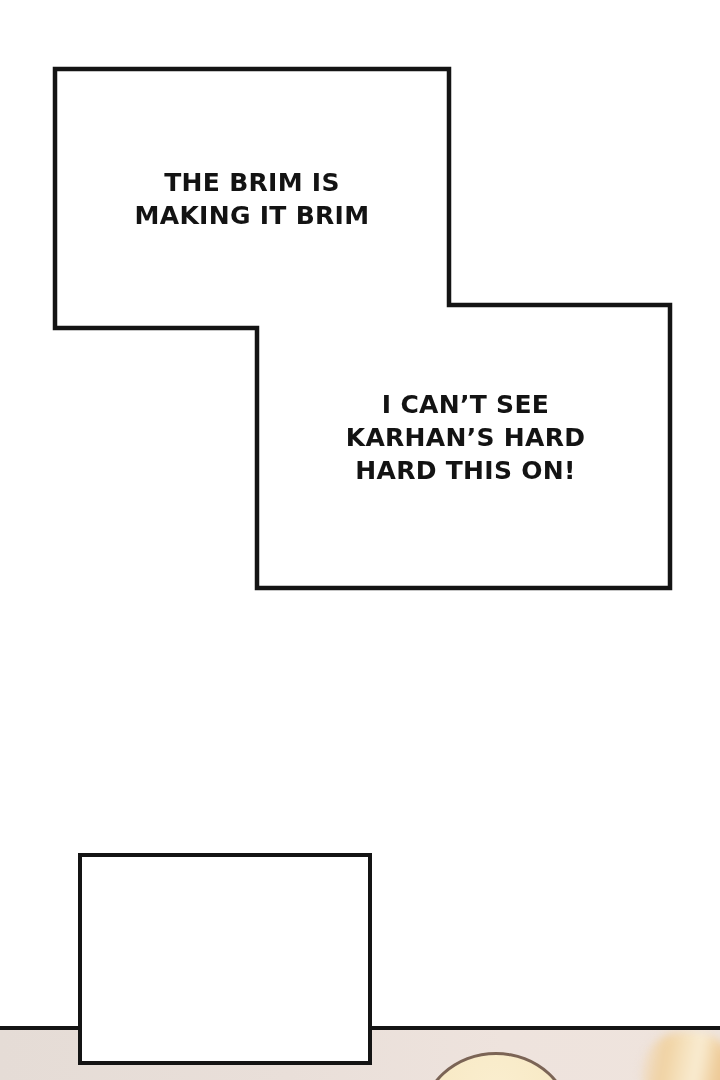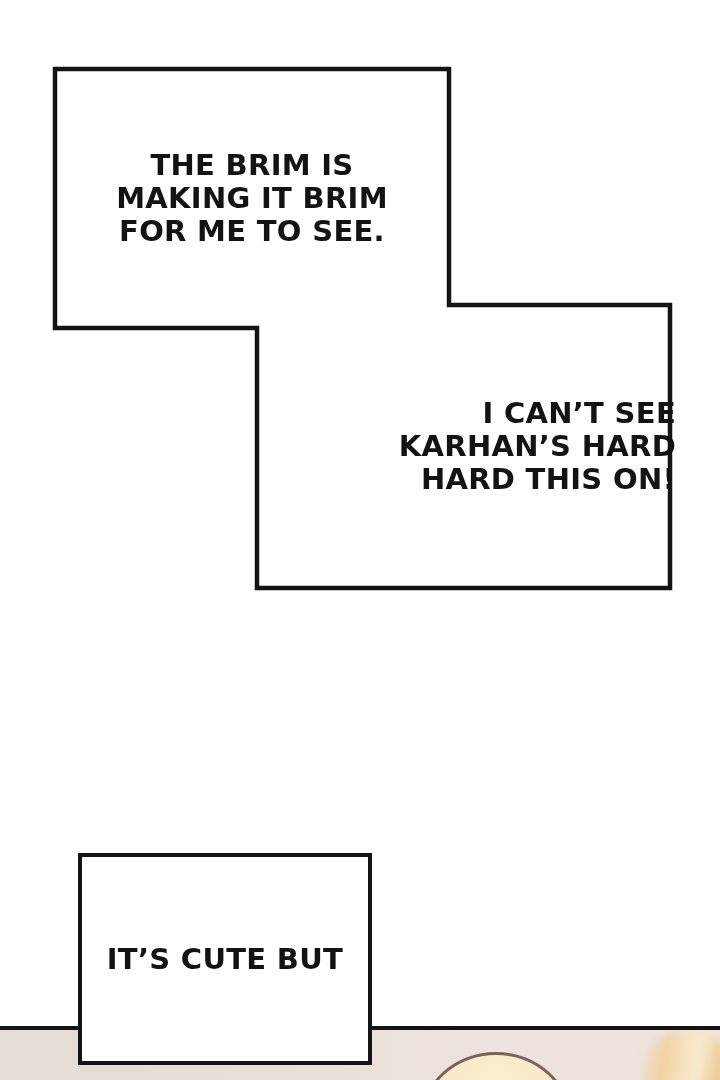--- a/index.html
+++ b/index.html
@@ -22,28 +22,28 @@
   
   .bubble-text {
     position: absolute;
     display: flex;
     flex-direction: column;
     justify-content: center;
     align-items: center;
     text-align: center;
     color: #131313;
     font-weight: bold;
-    font-size: 29px;
+    font-size: 25px;
     line-height: 33px;
     letter-spacing: 0.3px;
     z-index: 4;
   }
   .bubble-text .line { white-space: nowrap; }
   .bubble1-area { left: 53px;  top: 67px;  width: 398px; height: 263px; }
-  .bubble2-area { left: 255px; top: 303px; width: 421px; height: 287px; align-items: flex-end; }
+  .bubble2-area { left: 255px; top: 294px; width: 421px; height: 287px; }
   
   .panel-strip {
     position: absolute;
     left: 0; top: 1026px;
     width: 720px; height: 54px;
     border-top: 4px solid #141414;
     background: linear-gradient(90deg, #e5dcd6 0%, #e9dfd9 40%, #eee3dd 70%, #efe4dd 100%);
     overflow: hidden;
     z-index: 1;
   }
@@ -79,32 +79,30 @@
 
 <div class="page">
 
   <svg class="bubbles-svg" viewBox="0 0 720 620" xmlns="http://www.w3.org/2000/svg">
     <polygon points="55,69 449,69 449,305 670,305 670,588 257,588 257,328 55,328" fill="#ffffff" stroke="#141414" stroke-width="4.5" stroke-linejoin="miter"></polygon>
   </svg>
 
   <div class="bubble-text bubble1-area">
     <div class="line">THE BRIM IS</div>
     <div class="line">MAKING IT BRIM</div>
-    <div class="line">FOR ME TO SEE.</div>
   </div>
 
   <div class="bubble-text bubble2-area">
     <div class="line">I CAN’T SEE</div>
     <div class="line">KARHAN’S HARD</div>
     <div class="line">HARD THIS ON!</div>
   </div>
 
   <div class="panel-strip">
     <div class="head-shape"></div>
     <div class="blur-foreground"></div>
   </div>
 
   <div class="bubble3-box"></div>
   <div class="bubble-text bubble3-area">
-    <div class="line">IT’S CUTE BUT</div>
   </div>
 
 </div>
 
 </body></html>

